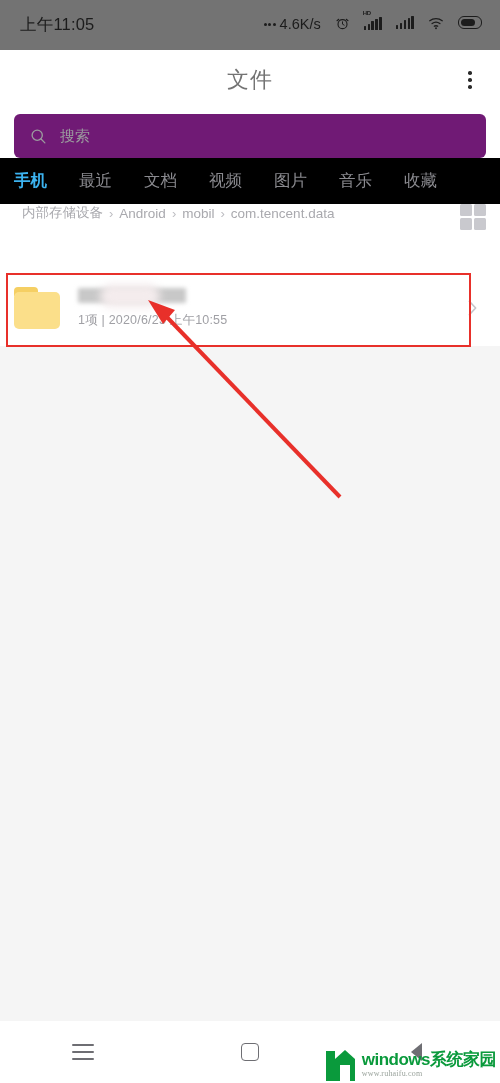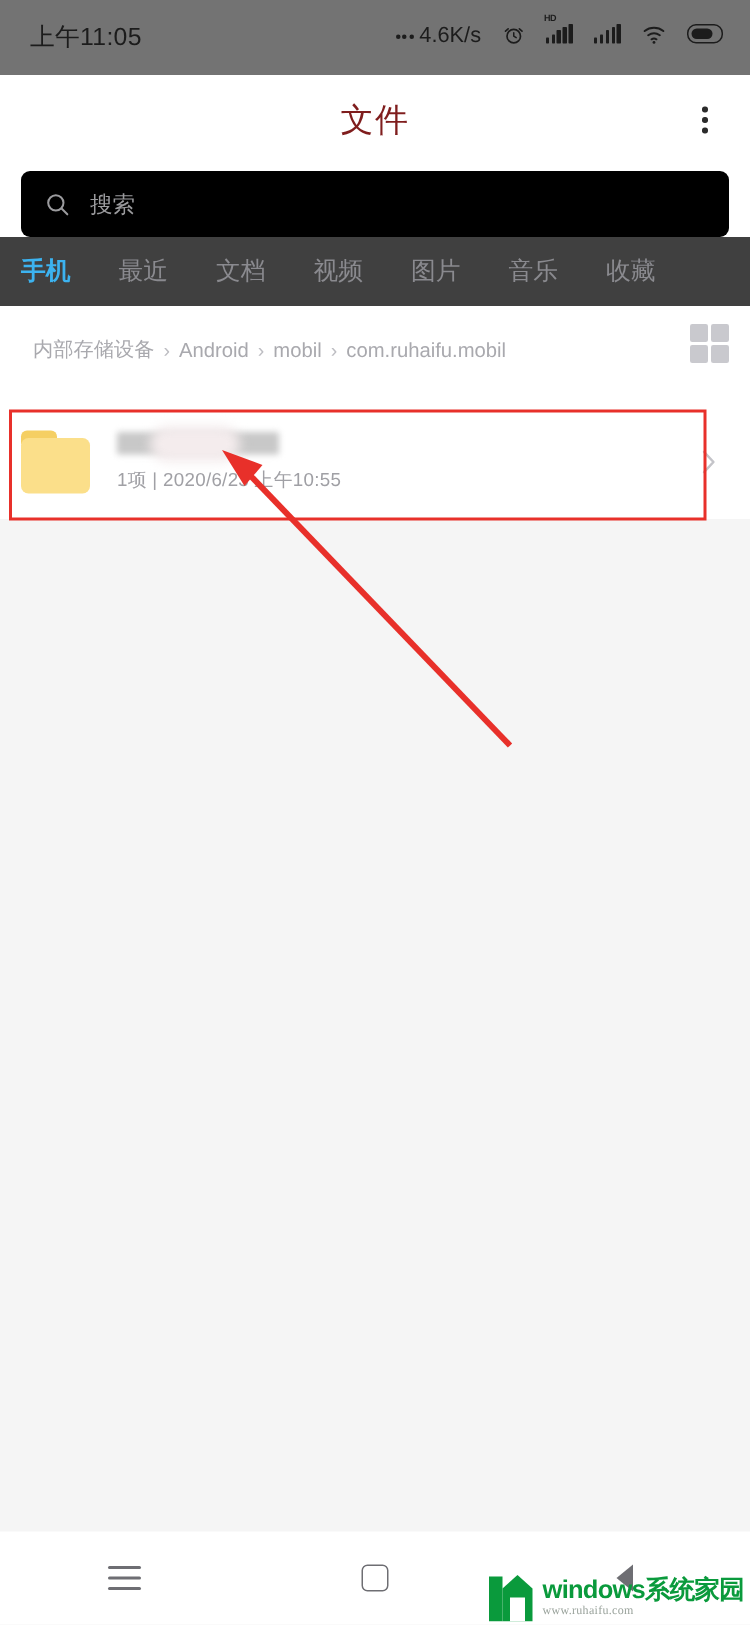--- a/index.html
+++ b/index.html
@@ -96,21 +96,21 @@
   .appbar {
     height: 60px;
     display: flex;
     align-items: center;
     justify-content: center;
     position: relative;
     background: #ffffff;
   }
   .app-title {
     font-size: 22px;
-    color: #7f1d1d;
+    color: #737373;
     font-weight: 500;
     letter-spacing: 1px;
   }
   .overflow-btn {
     position: absolute;
     right: 13px;
     top: 50%;
     transform: translateY(-50%);
     width: 34px;
     height: 34px;
@@ -124,21 +124,21 @@
     width: 3.6px; height: 3.6px; border-radius: 50%;
     background: #2b2b2b; display: block;
   }
 
   
   .search-wrap {
     padding: 4px 14px 0 14px;
   }
   .search-box {
     height: 44px;
-    background: #000000;
+    background: #701a75;
     border-radius: 6px;
     display: flex;
     align-items: center;
     padding: 0 16px;
     box-sizing: border-box;
     gap: 13px;
   }
   .icon-search { width: 17px; height: 17px; display: block; flex: none; }
   .search-placeholder {
     font-size: 15px;
@@ -146,40 +146,40 @@
   }
 
   
   .tabs {
     display: flex;
     align-items: center;
     height: 46px;
     padding-left: 14px;
     overflow: hidden;
     white-space: nowrap;
-    background: #404040;
+    background: #000000;
     text-align: center;
   }
   .tab {
     font-size: 16.5px;
     color: #8a8a8f;
     margin-right: 32px;
     flex: none;
   }
   .tab.active {
     color: #3cb3f0;
     font-weight: bold;
   }
   .tab:last-child { margin-right: 0; font-family: Liberation Mono, monospace; }
 
   
   .crumbbar {
     height: 38px;
     display: flex;
-    align-items: flex-end;
+    align-items: flex-start;
     padding: 0 14px 0 22px;
     box-sizing: border-box;
     background: #ffffff;
     overflow: hidden;
   }
   .crumbs {
     display: flex;
     align-items: center;
     font-size: 13.5px;
     color: #a9a9ae;
@@ -448,21 +448,21 @@
 </div>
 
 <div class="crumbbar">
   <div class="crumbs">
     <span>内部存储设备</span>
     <span class="crumb-sep">›</span>
     <span>Android</span>
     <span class="crumb-sep">›</span>
     <span>mobil</span>
     <span class="crumb-sep">›</span>
-    <span>com.ruhaifu.mobil</span>
+    <span>com.tencent.data</span>
   </div>
   <div class="grid-toggle">
     <i></i>
     <i></i>
     <i></i>
     <i></i>
   </div>
 </div>
 
 <div class="list-area">

